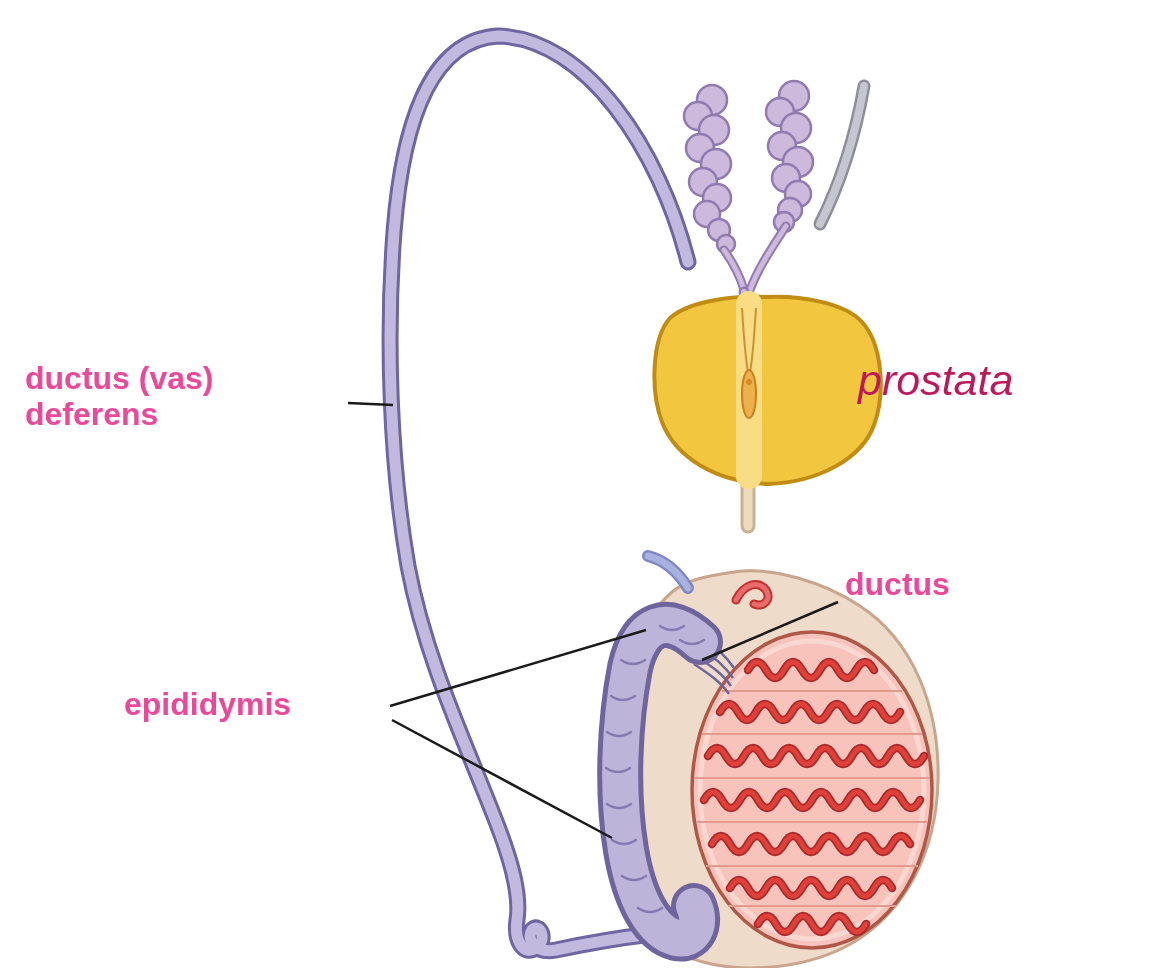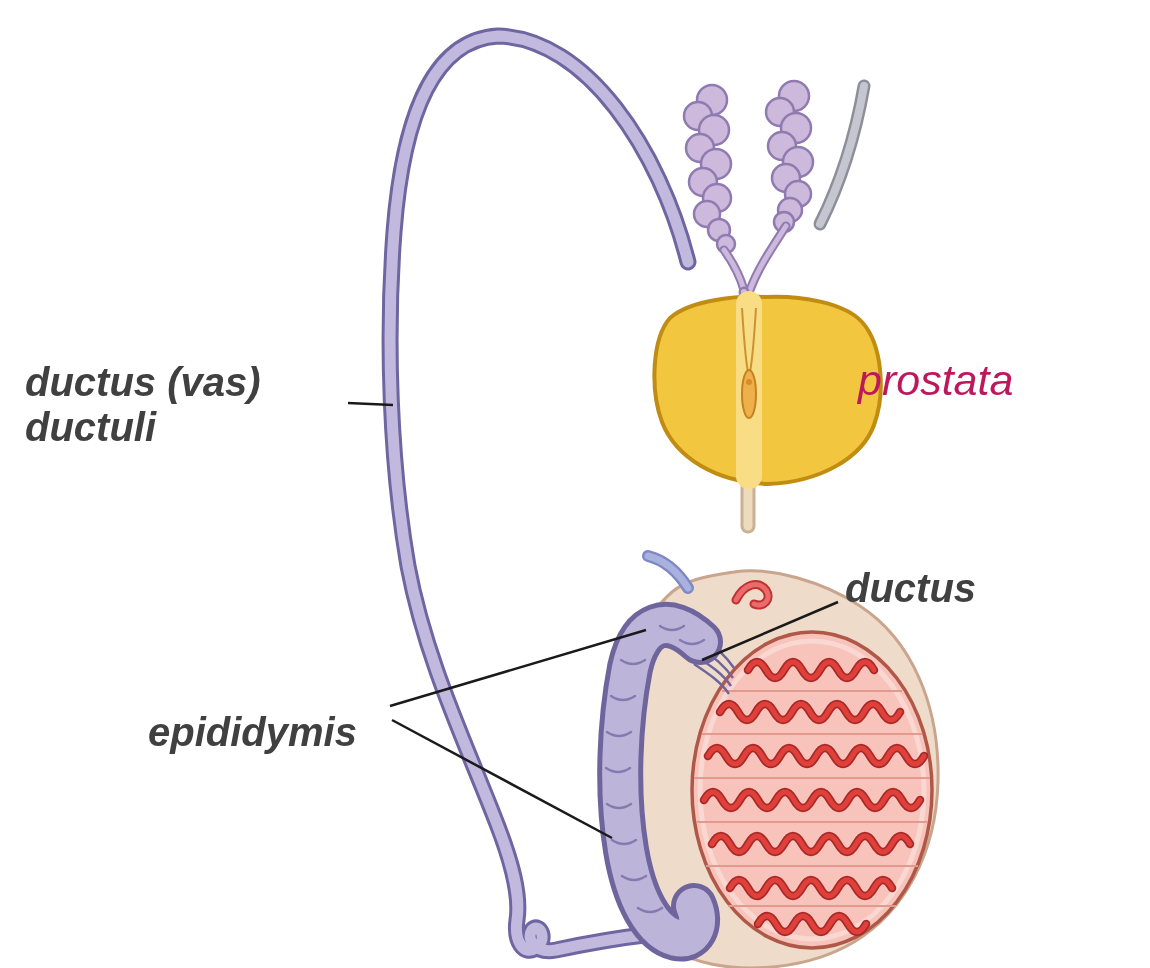--- a/index.html
+++ b/index.html
@@ -8,37 +8,36 @@
     width:1150px; height:968px;
     background:#ffffff;
     overflow:hidden;
     font-family:"Liberation Sans", sans-serif;
   }
   #figure-svg { position:absolute; left:0; top:0; width:1150px; height:968px; }
   .label {
     position:absolute;
     font-family:"Liberation Sans", sans-serif;
     font-weight:bold;
-    color:#404040;
-    font-size:40px;
+    color:#ec4899;
+    font-size:32px;
     line-height:1.13;
     white-space:nowrap;
     user-select:none;
-    font-style:italic;
   }
   .label-italic {
     font-weight:normal;
     font-style:italic;
     color:#be185d;
     font-size:43px;
   }
   #label-vas        { left:25px;  top:360px; }
   #label-prostata   { left:858px; top:356px; }
   #label-ductuli    { left:845px; top:566px; }
-  #label-epididymis { left:124px; top:710px;margin-left:24px; }
+  #label-epididymis { left:124px; top:686px; }
 </style>
 </head>
 <body>
 
 <div id="canvas">
 
   <svg id="figure-svg" viewBox="0 0 1150 968" xmlns="http://www.w3.org/2000/svg">
 
     <g>
       <path d="M672,592 C645,615 618,672 612,752 C606,845 630,920 674,950
@@ -184,21 +183,21 @@
     <g stroke="#1a1a1a" stroke-width="2.5">
       <line x1="348" y1="403" x2="393" y2="405"></line>
       <line x1="838" y1="602" x2="702" y2="660"></line>
       <line x1="390" y1="706" x2="646" y2="630"></line>
       <line x1="392" y1="720" x2="612" y2="838"></line>
     </g>
   </svg>
 
   <div id="label-vas" class="label">
     <div>ductus (vas)</div>
-    <div>ductuli</div>
+    <div>deferens</div>
   </div>
 
   <div id="label-prostata" class="label label-italic">prostata</div>
 
   <div id="label-ductuli" class="label">
     <div>ductus</div>
   </div>
 
   <div id="label-epididymis" class="label">epididymis</div>
 

